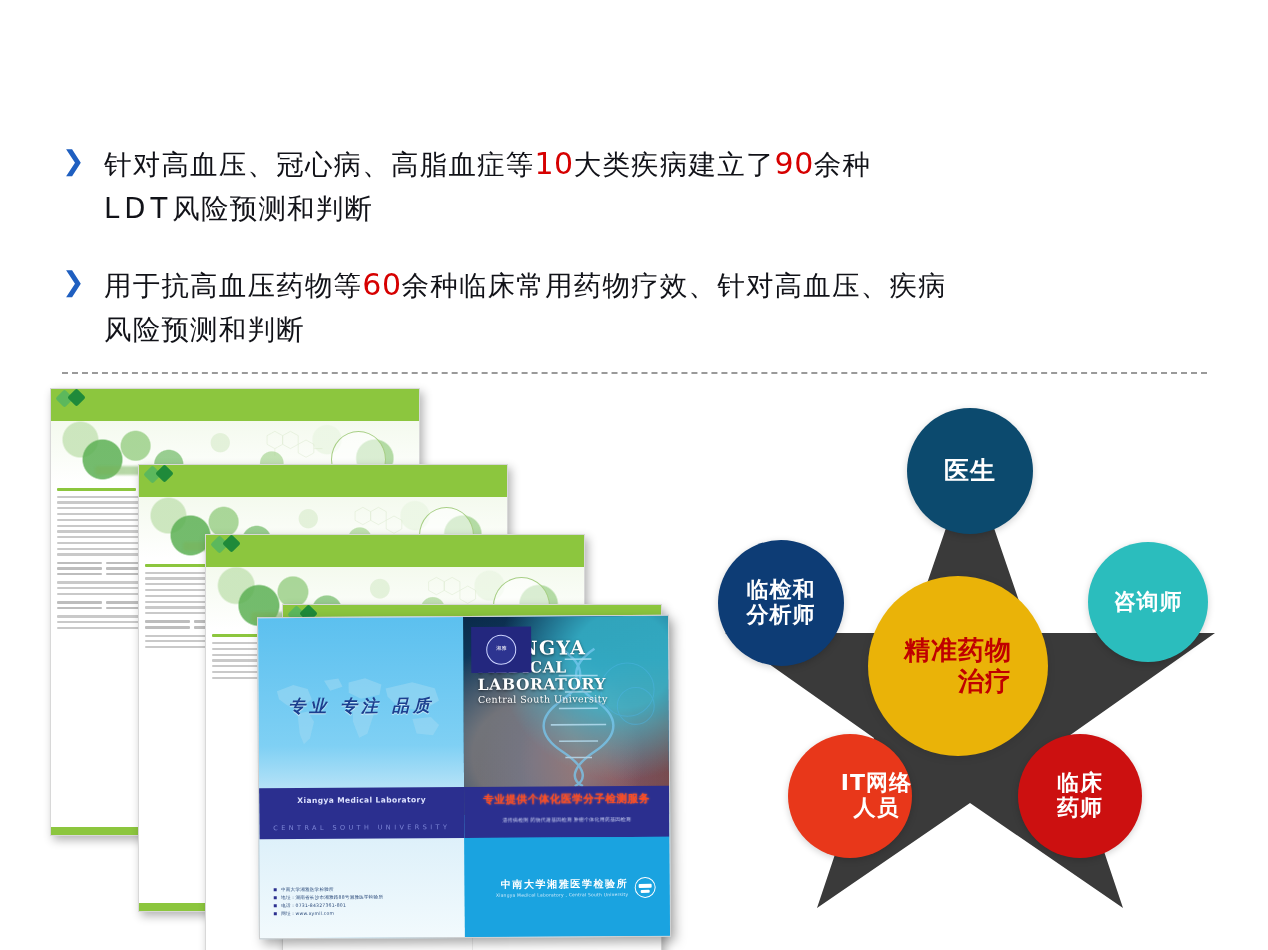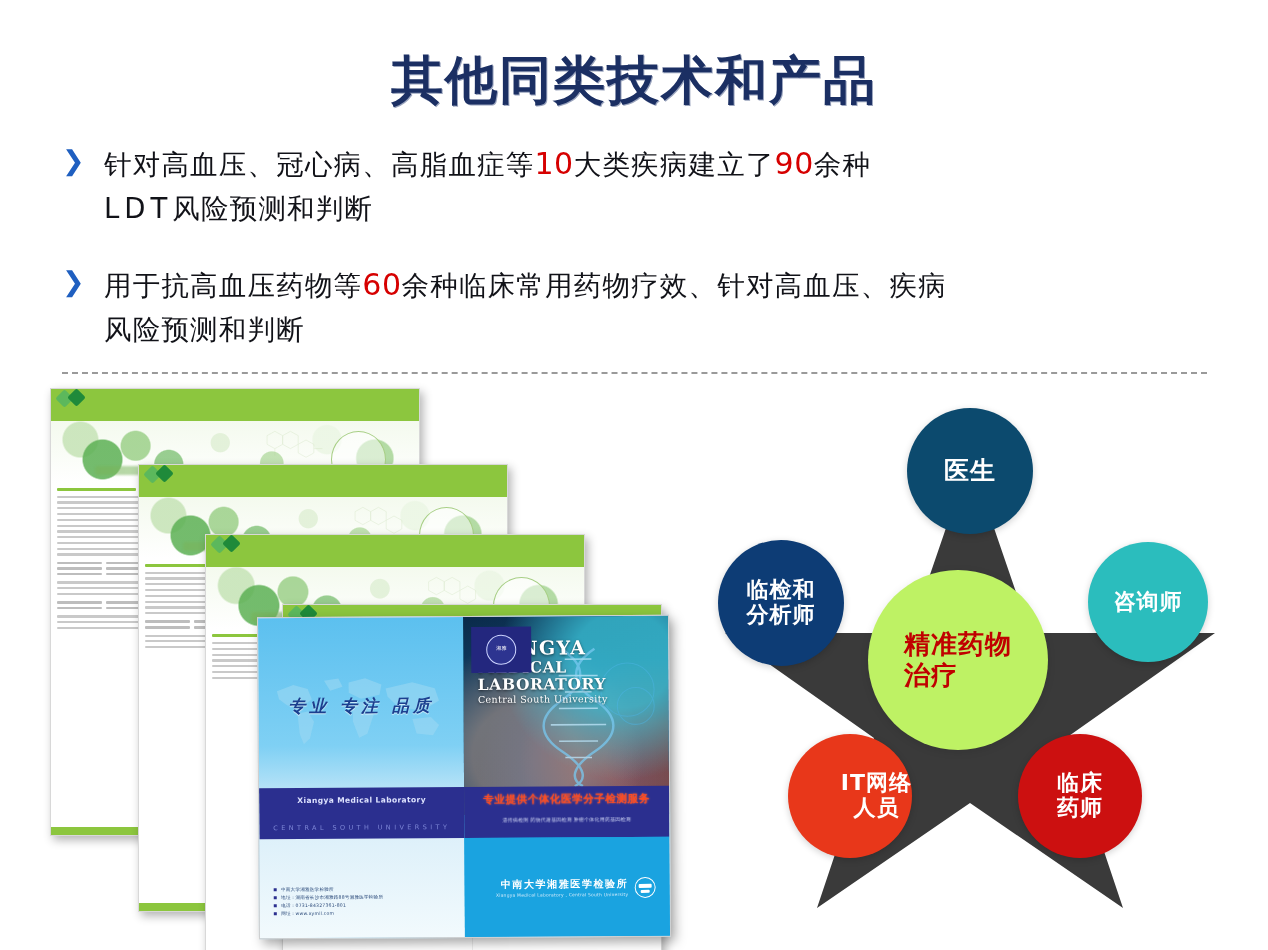--- a/index.html
+++ b/index.html
@@ -233,35 +233,34 @@
     text-align: center; color: #fff; font-weight: 700;
     line-height: 1.12; letter-spacing: 1px;
     box-shadow: 0 2px 7px rgba(0,0,0,0.18);
   }
   .node.n-top     { width: 126px; height: 126px; left: 207px; top: 10px;  font-size: 25px; }
   .node.n-right   { width: 120px; height: 120px; left: 388px; top: 144px; font-size: 22px; }
   .node.n-left    { width: 126px; height: 126px; left: 18px;  top: 142px; font-size: 22px; }
   .node.n-botleft { width: 124px; height: 124px; left: 88px;  top: 336px; font-size: 22px; justify-content: flex-end; }
   .node.n-botright{ width: 124px; height: 124px; left: 318px; top: 336px; font-size: 22px; }
   .center-circle {
-    position: absolute; left: 168px; top: 172px; width: 180px; height: 180px;
-    background: #bef264; border-radius: 50%;
+    position: absolute; left: 168px; top: 178px; width: 180px; height: 180px;
+    background: #eab308; border-radius: 50%;
     display: flex; align-items: center; justify-content: center;
-    text-align: left; font-size: 26px; font-weight: 700;
+    text-align: right; font-size: 26px; font-weight: 700;
     color: #c00000; line-height: 1.2; letter-spacing: 1px;
     box-shadow: 0 2px 8px rgba(0,0,0,0.10);
     z-index: 3;
   }
 </style>
 </head>
 <body>
 
 <div class="slide">
 
-  <div class="title">其他同类技术和产品</div>
 
   <div class="bullets">
 
     <div class="bullet">
       <span class="chev">❯</span>
       <div class="btext">
         <span>针对高血压、冠心病、高脂血症等</span><span class="num">10</span><span>大类疾病建立了</span><span class="num">90</span><span>余种</span><br>
         <span class="ldt">LDT</span><span>风险预测和判断</span>
       </div>
     </div>

